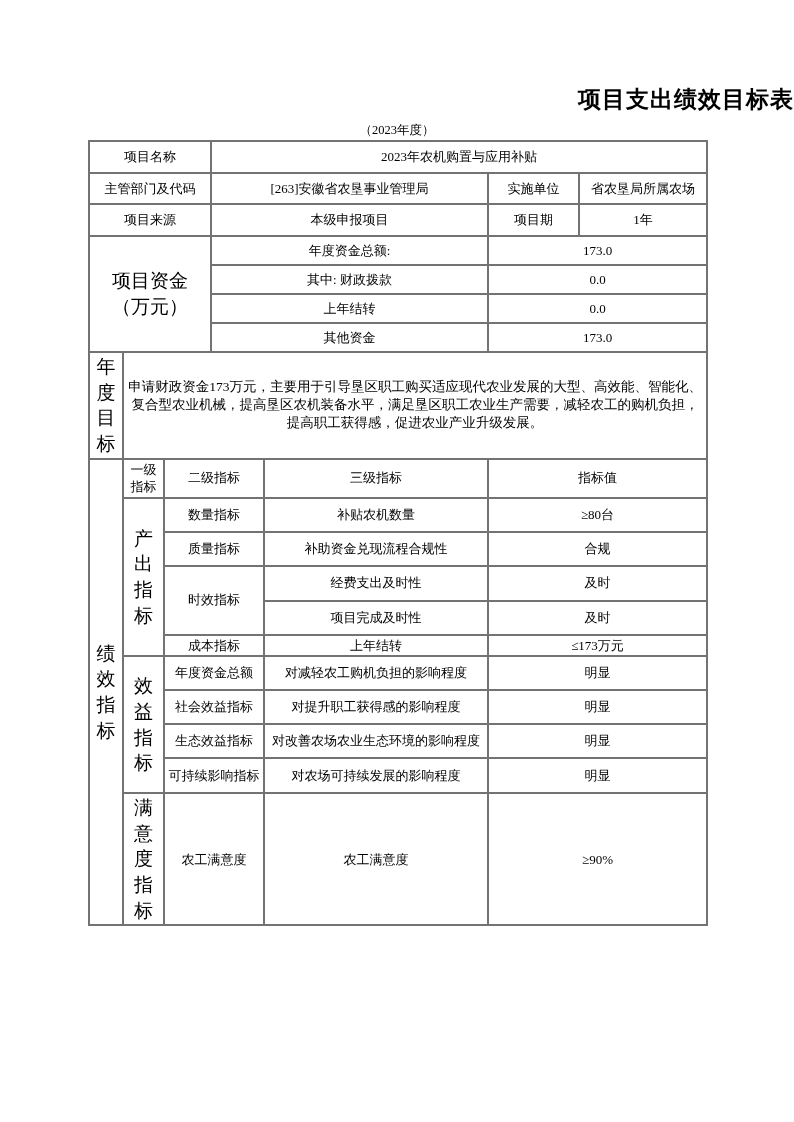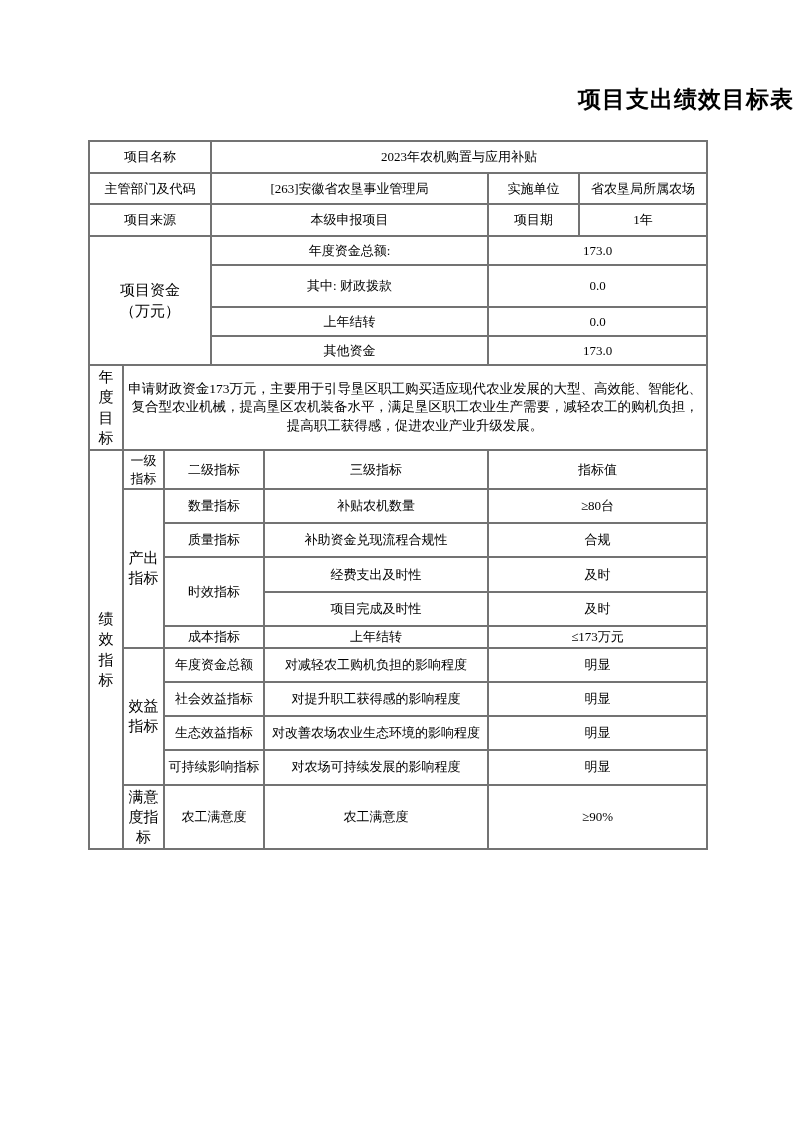--- a/index.html
+++ b/index.html
@@ -64,30 +64,31 @@
   td.pad30  { padding-left: 30px; }
   td.goal-text {
     text-align: justify;
     padding: 4px 7px;
     line-height: 1.5;
     font-size: 13.5px;
   }
   td.vlabel {
     white-space: pre-line;
     line-height: 1.55;
-    font-size: 15px;
+    font-size: 19px;
     margin-left: 16px;
   }
 </style>
 </head>
 <body>
 
 <div class="page">
 
   <div class="doc-title">项目支出绩效目标表</div>
+  <div class="doc-subtitle">（2023年度）</div>
 
   <table class="main">
     <colgroup>
       <col style="width:34px">
         <col style="width:41px">
         <col style="width:47px">
       <col style="width:53px">
         <col style="width:224px">
         <col style="width:91px">
       <col style="width:128px">
@@ -110,21 +111,21 @@
       <td>项目期</td>
       <td>1年</td>
     </tr>
 
     <tr style="height:29px">
       <td colspan="3" rowspan="4" class="vlabel">项目资金
 （万元）</td>
       <td colspan="2" class="left pad8">年度资金总额:</td>
       <td colspan="2" class="right">173.0</td>
     </tr>
-    <tr style="height:42px">
+    <tr style="height:29px">
       <td colspan="2" class="left pad12">其中: 财政拨款</td>
       <td colspan="2" class="right">0.0</td>
     </tr>
     <tr style="height:29px">
       <td colspan="2" class="left pad30">上年结转</td>
       <td colspan="2" class="right">0.0</td>
     </tr>
     <tr style="height:29px">
       <td colspan="2" class="left pad30">其他资金</td>
       <td colspan="2" class="right">173.0</td>

